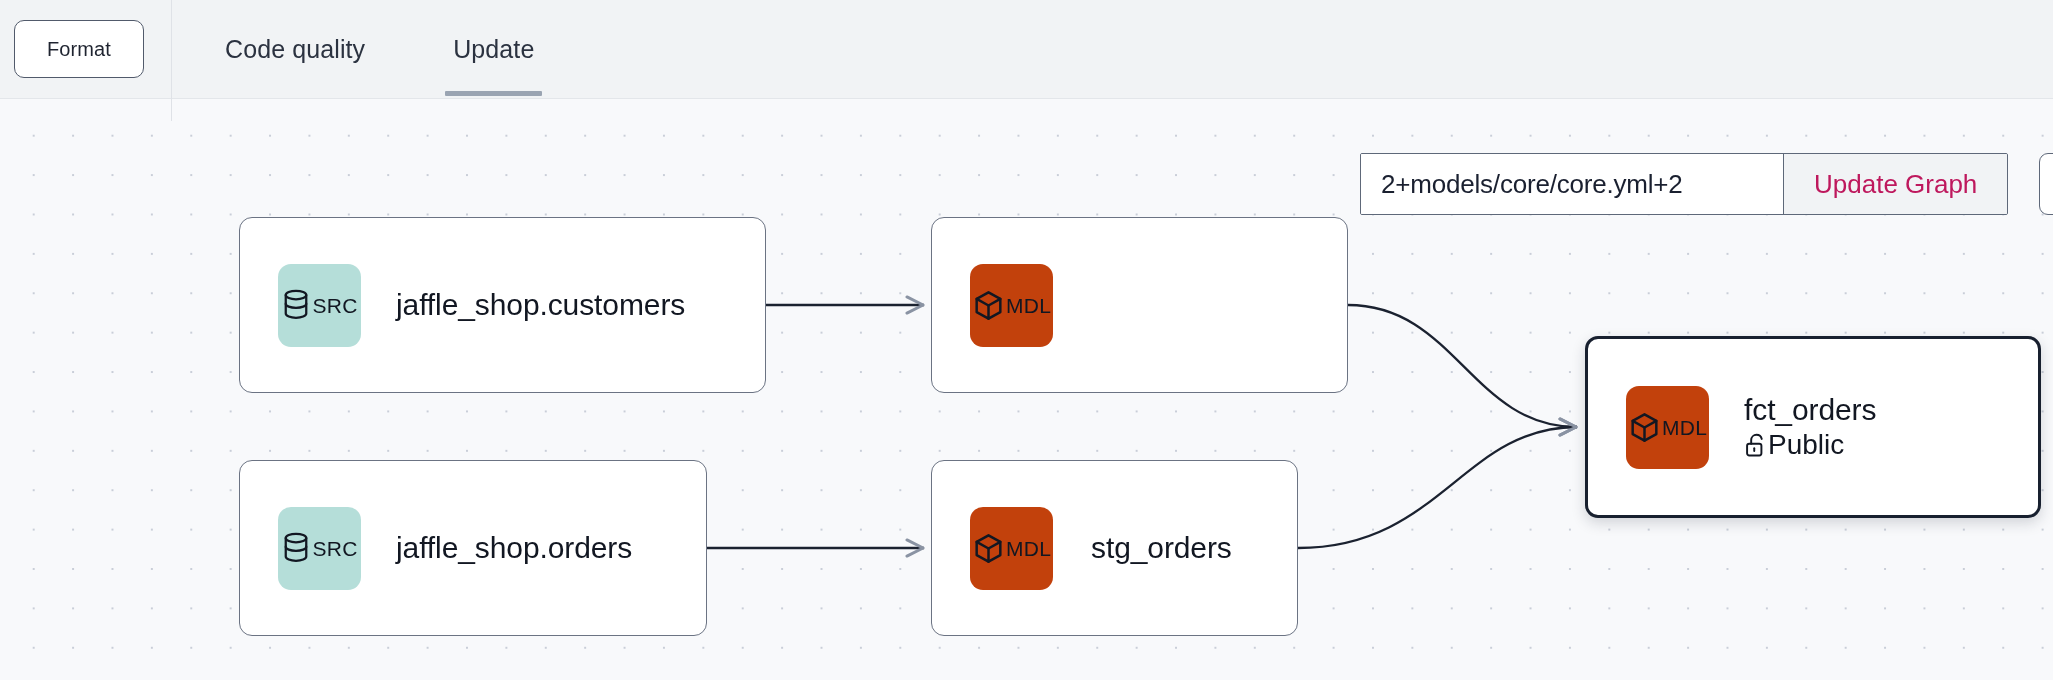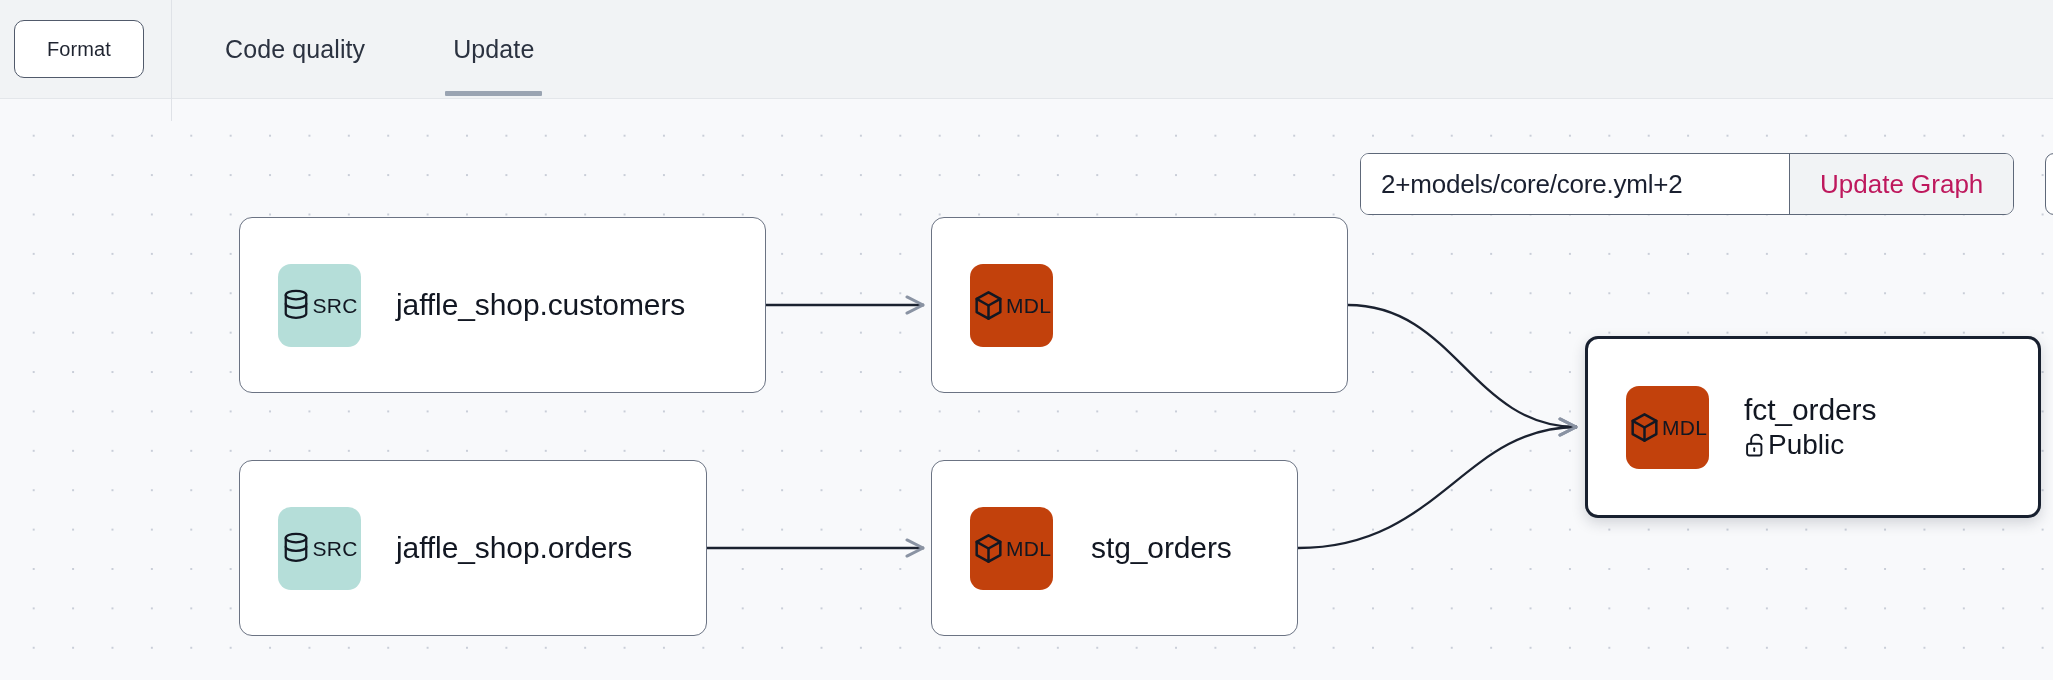--- a/index.html
+++ b/index.html
@@ -150,24 +150,23 @@
     left: 1360px; top: 54px;
     display: flex;
     align-items: stretch;
     z-index: 6;
   }
   #selector-group {
     display: flex;
     align-items: stretch;
     height: 62px;
     border: 1.6px solid #5e6879;
-    border-radius: 9px;
+    border-radius: 2px;
     overflow: hidden;
     background: #ffffff;
-    gap: 6px;
   }
   #selector-input {
     width: 422px;
     border: none;
     outline: none;
     background: #ffffff;
     font-size: 26px;
     color: #1a2030;
     padding: 0 20px;
     font-family: "Liberation Sans", sans-serif;

